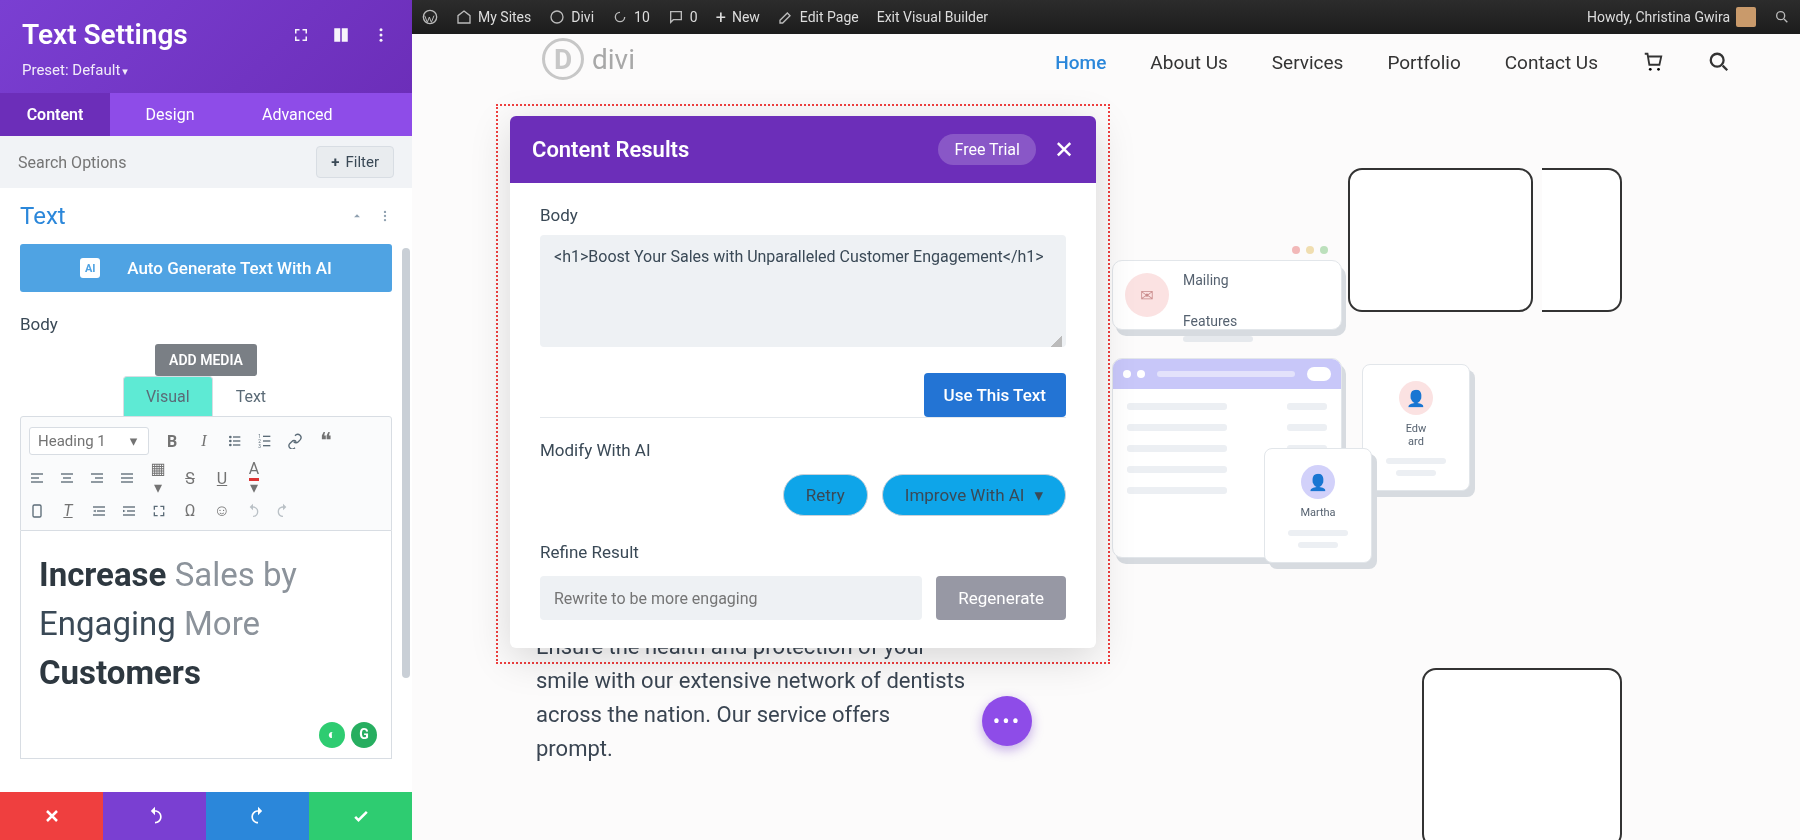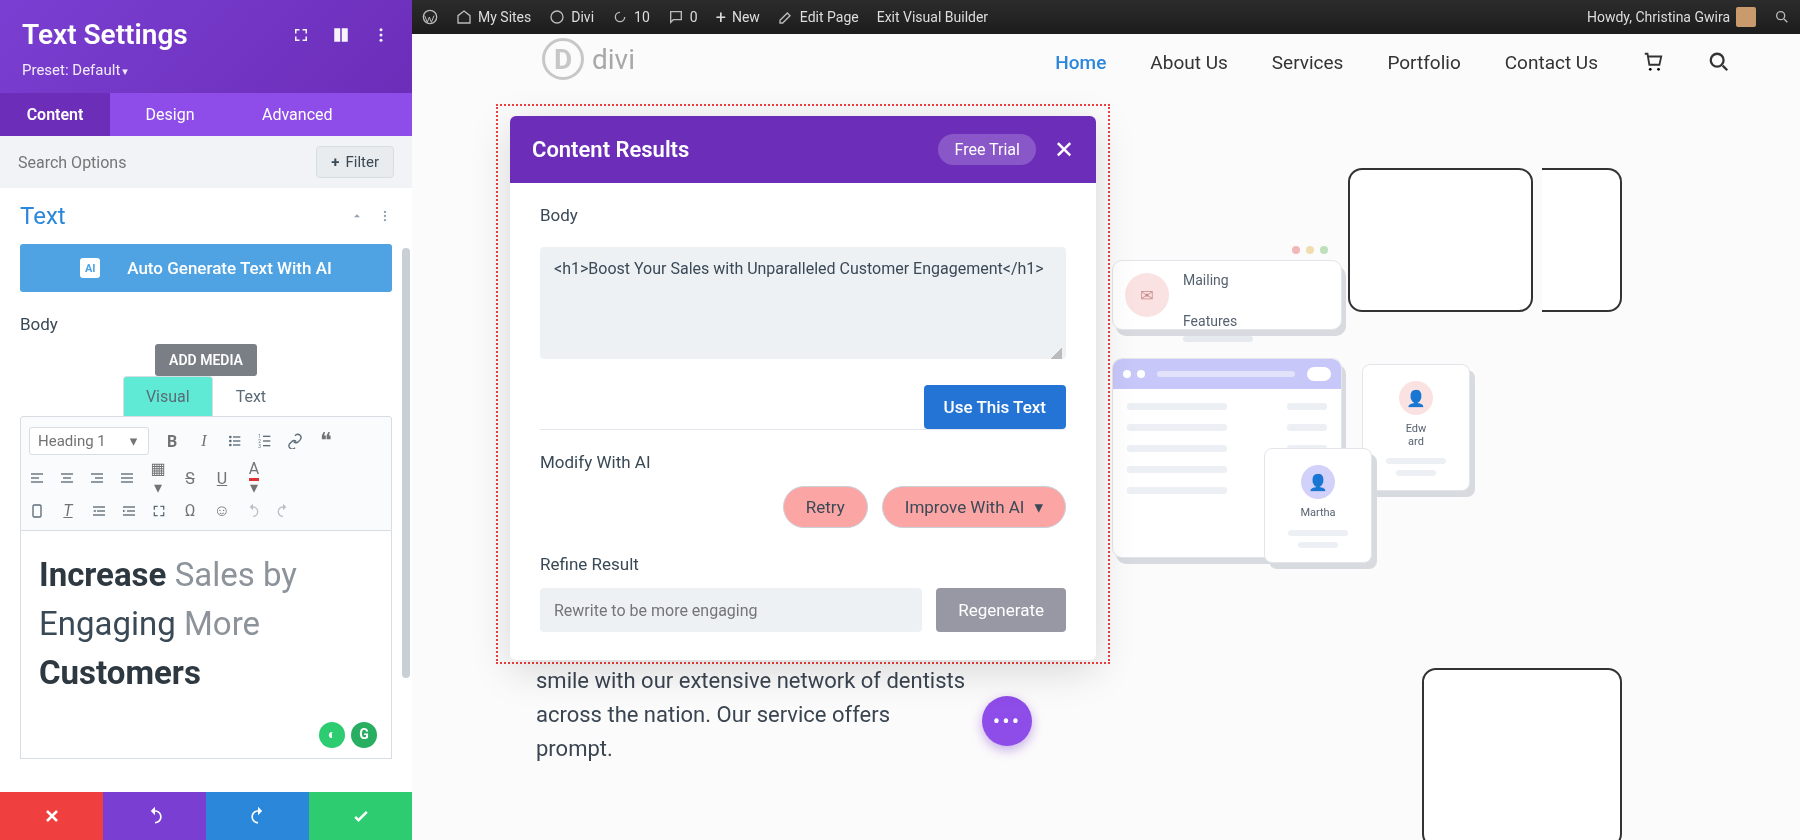--- a/index.html
+++ b/index.html
@@ -86,27 +86,27 @@
 
 
 .popup { position: absolute; left: 98px; top: 26px; width: 586px; background: #fff; border-radius: 6px; box-shadow: 0 10px 40px rgba(0,0,0,.15); overflow: hidden; }
 .popup-hd { background: #6c2eb9; color: #fff; padding: 18px 22px; display: flex; align-items: center; justify-content: space-between; }
 .popup-title { font-size: 22px; font-weight: 600; }
 .popup-hd-r { display: flex; align-items: center; gap: 18px; }
 .free-trial { background: rgba(255,255,255,.2); padding: 6px 16px; border-radius: 18px; font-size: 16px; cursor: pointer; }
 .close-x { font-size: 24px; cursor: pointer; }
 .popup-body { padding: 22px 30px 28px; }
 .p-label { font-size: 17px; color: #3a4956; margin-bottom: 10px; }
-.p-textarea { width: 100%; height: 112px; background: #eef1f4; border: none; border-radius: 4px; padding: 12px 14px; font-size: 16px; color: #3a4956; resize: none; font-family: inherit; position: relative; margin-top: 12px; }
+.p-textarea { width: 100%; height: 112px; background: #eef1f4; border: none; border-radius: 4px; padding: 12px 14px; font-size: 16px; color: #3a4956; resize: none; font-family: inherit; position: relative; }
 .ta-wrap { position: relative; }
 .resize-grip { position: absolute; right: 4px; bottom: 4px; width: 12px; height: 12px; background: linear-gradient(135deg, transparent 50%, #bbb 50%); }
 .use-btn { background: #2374d4; color: #fff; border: none; border-radius: 4px; padding: 12px 20px; font-size: 17px; font-weight: 500; cursor: pointer; float: right; margin-top: 22px; }
 .divider { clear: both; border-top: 1px solid #e4e8ec; margin: 28px 0 22px; padding-top: 0; }
 .mod-row { display: flex; justify-content: flex-end; gap: 14px; margin-top: 14px; }
-.pill { border: 1px solid #c9d1d9; background: #fca5a5; border-radius: 22px; padding: 10px 22px; font-size: 17px; color: #3a4956; cursor: pointer; display: flex; align-items: center; gap: 10px; }
+.pill { border: 1px solid #c9d1d9; background: #0ea5e9; border-radius: 22px; padding: 10px 22px; font-size: 17px; color: #3a4956; cursor: pointer; display: flex; align-items: center; gap: 10px; }
 .refine-row { display: flex; gap: 14px; margin-top: 14px; }
 .refine-in { flex: 1; background: #eef1f4; border: none; border-radius: 4px; padding: 12px 14px; font-size: 16px; color: #6d7b8a; outline: none; }
 .regen { background: #9798a4; color: #fff; border: none; border-radius: 4px; padding: 12px 22px; font-size: 17px; cursor: pointer; }
 
 
 .deco { position: absolute; background: #fff; border: 1px solid #e2e6ea; border-radius: 10px; box-shadow: 4px 6px 0 #d7dbe0; }
 .deco.mailing { left: 700px; top: 170px; width: 230px; height: 70px; display: flex; align-items: center; padding: 12px; gap: 14px; }
 .mail-ic { width: 44px; height: 44px; border-radius: 50%; background: #fbe2e2; display: flex; align-items: center; justify-content: center; color: #c98b8b; }
 .mailing-lines .t { font-size: 14px; color: #566270; line-height: 1.2; margin-top: 24px; }
 .mailing-lines .bar { width: 70px; height: 6px; background: #e6e9ed; border-radius: 3px; margin-top: 6px; }

